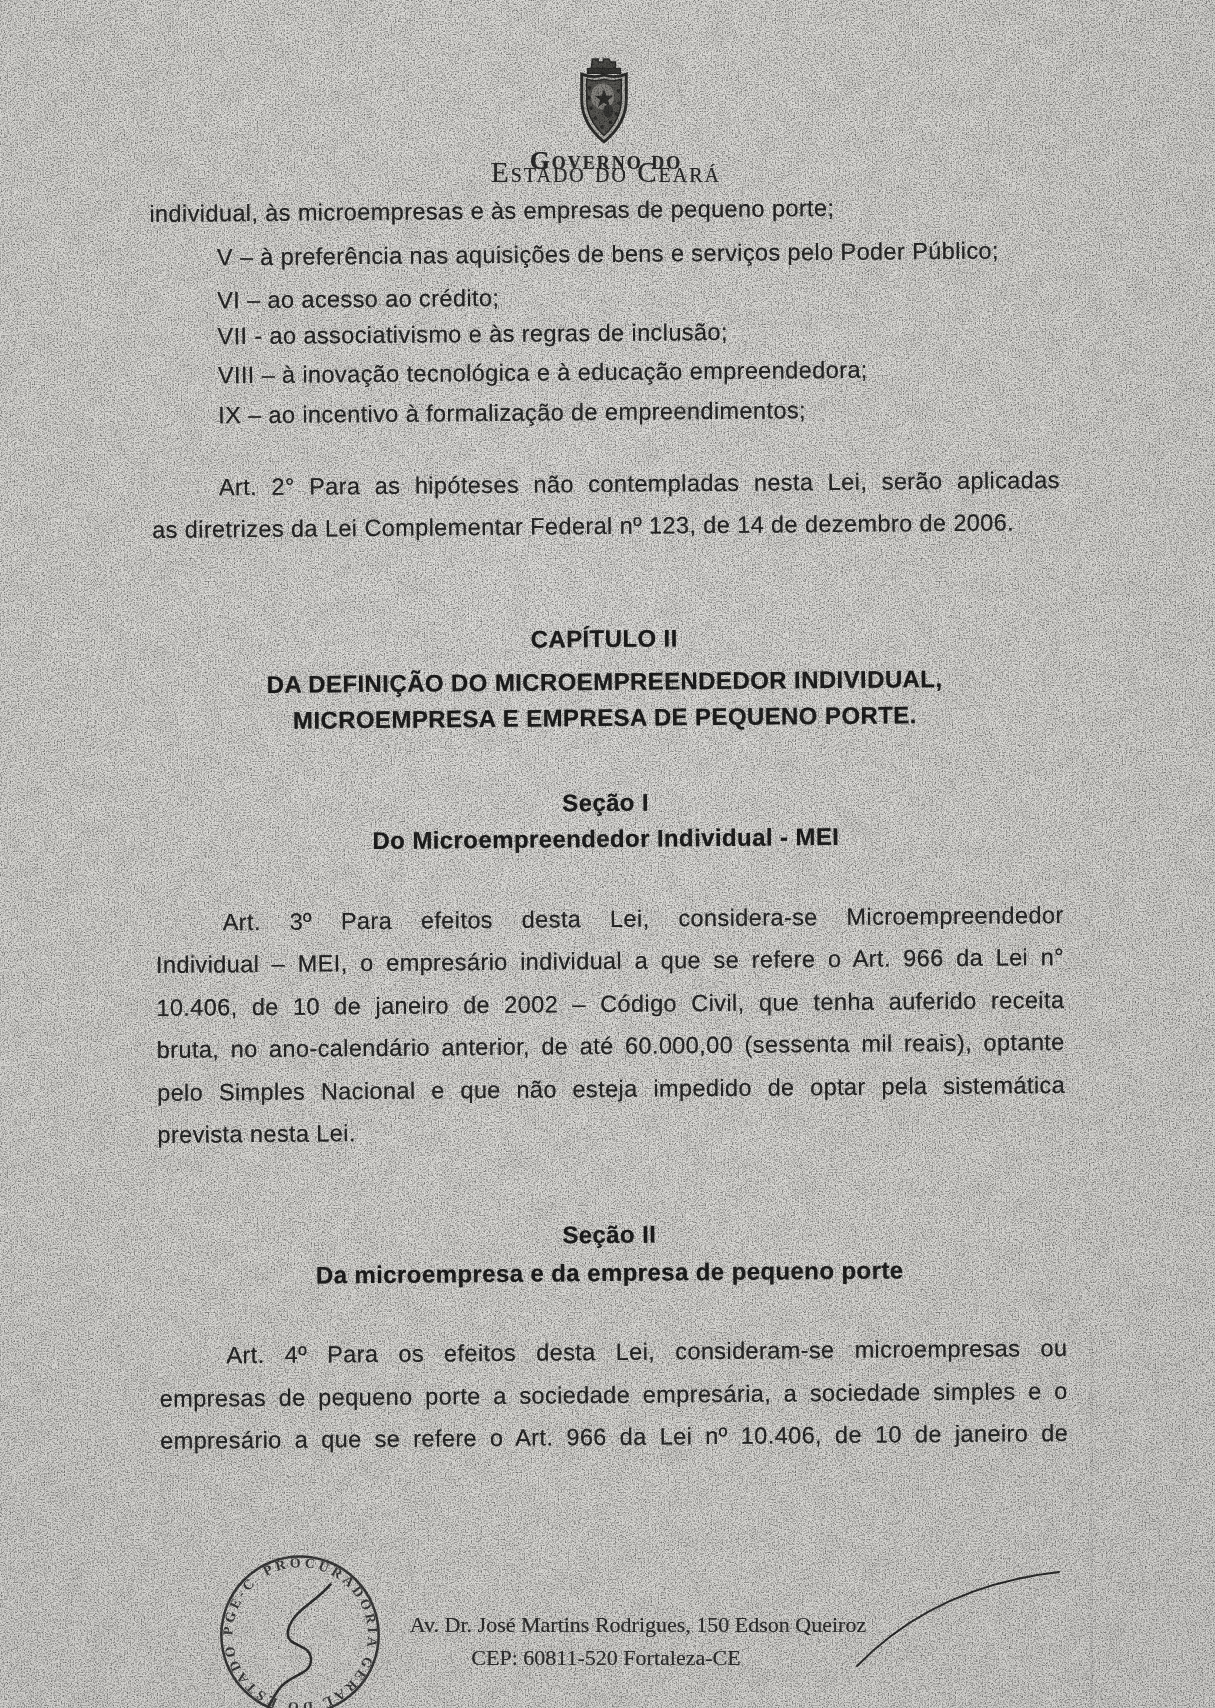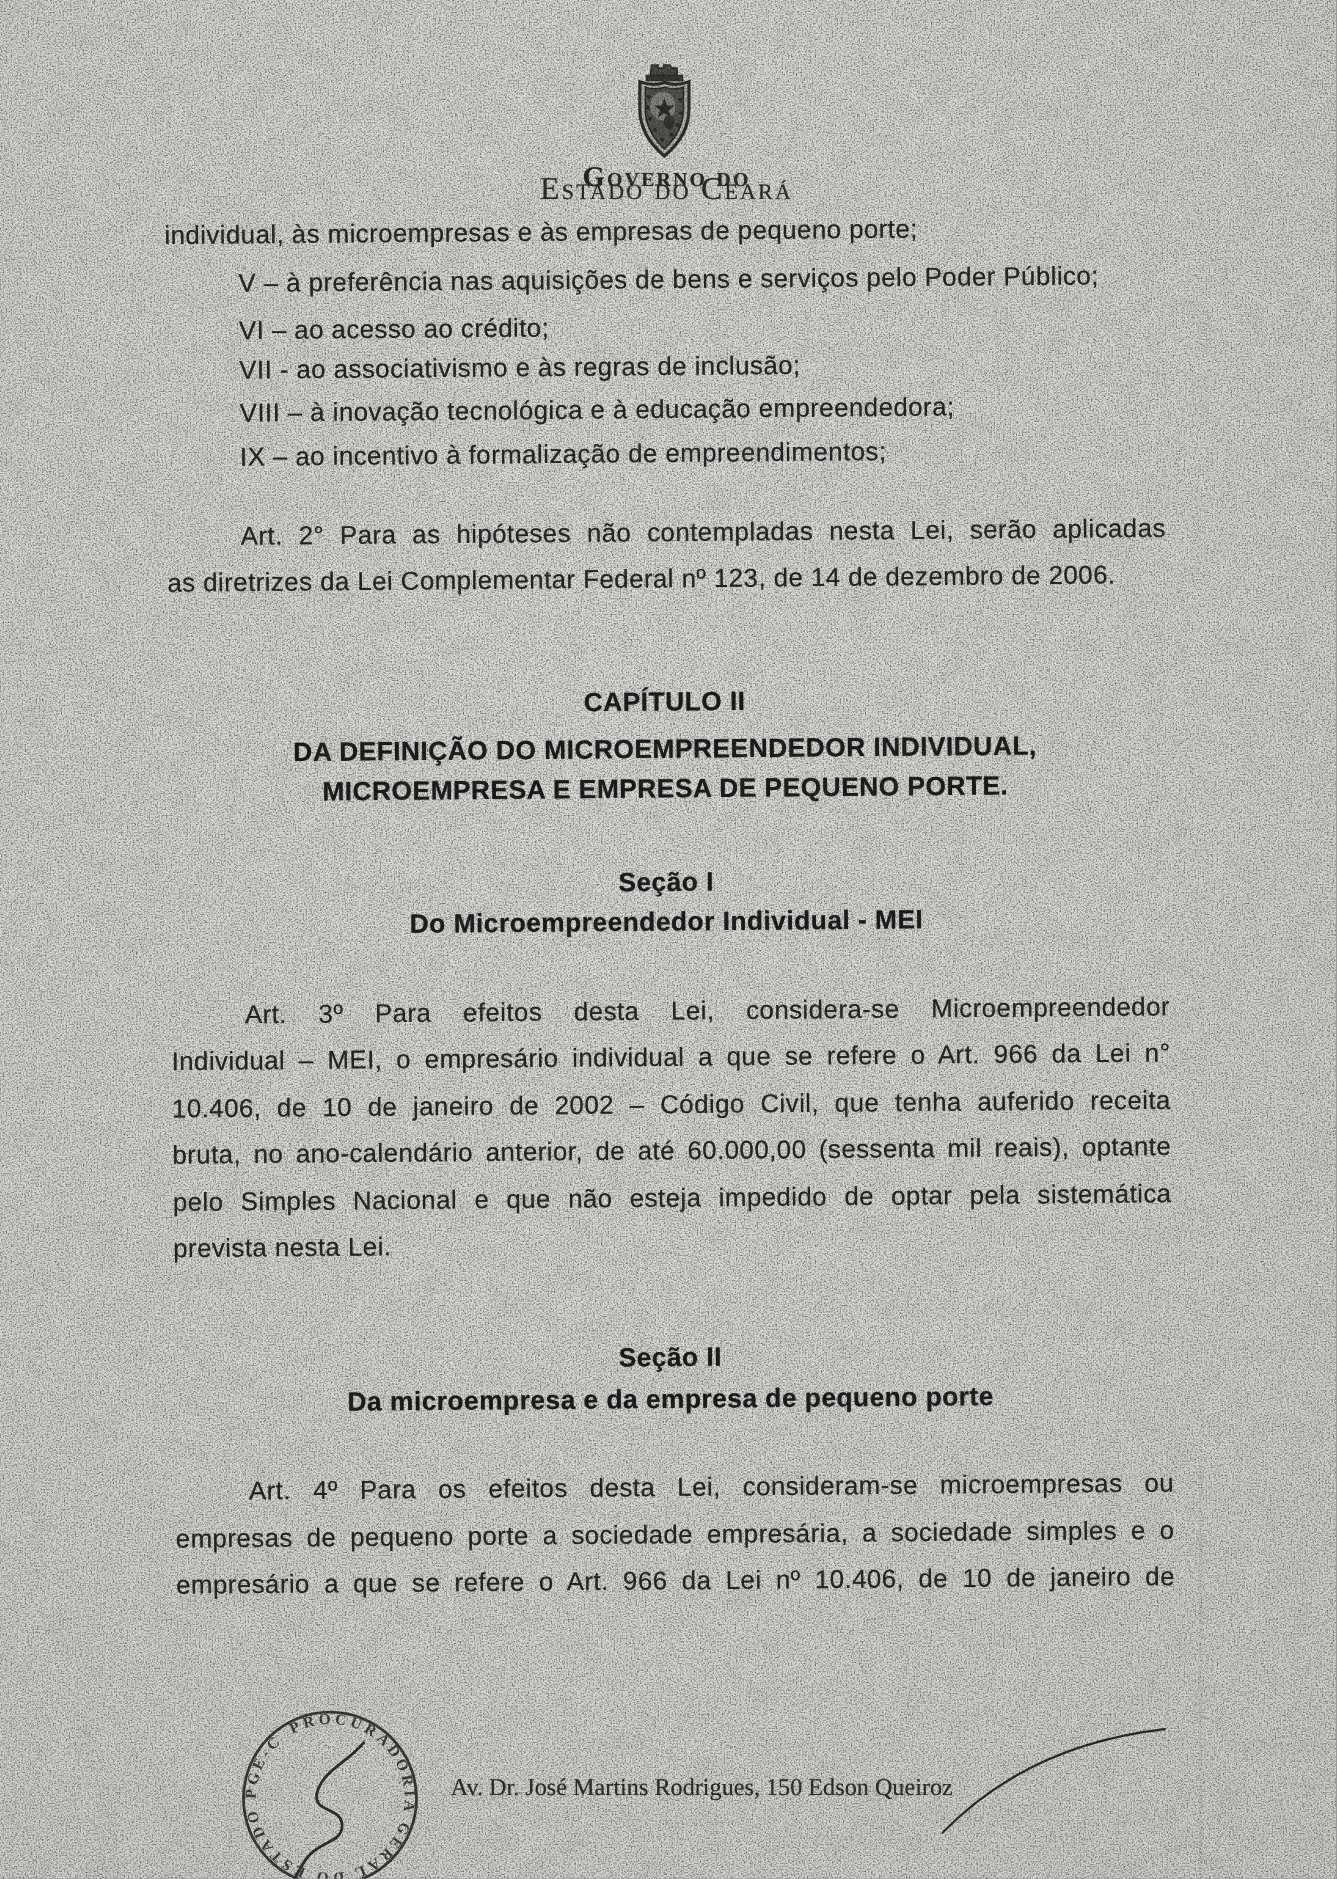--- a/index.html
+++ b/index.html
@@ -104,20 +104,21 @@
 
     <div class="abs cline" style="top:1221px;">Seção II</div>
     <div class="abs cline" style="top:1259px;">Da microempresa e da empresa de pequeno porte</div>
 
     <div class="abs bline jline indent" style="top:1338px;">Art. 4º Para os efeitos desta Lei, consideram-se microempresas ou</div>
     <div class="abs bline jline" style="top:1381px;">empresas de pequeno porte a sociedade empresária, a sociedade simples e o</div>
     <div class="abs bline jline" style="top:1423px;">empresário a que se refere o Art. 966 da Lei nº 10.406, de 10 de janeiro de</div>
   </div>
 
   <div class="abs addr addr1">Av. Dr. José Martins Rodrigues, 150 Edson Queiroz</div>
+  <div class="abs addr addr2">CEP: 60811-520  Fortaleza-CE</div>
 
   <svg class="abs stamp" viewBox="0 0 220 260">
     <circle class="stamp-border" cx="110" cy="110" r="93"></circle>
     <path id="stampTextPath" d="M 70 40.7 A 80 80 0 1 1 64.1 44.5" fill="none"></path>
     <text class="stamp-text">
       <textPath href="#stampTextPath">PROCURADORIA  GERAL  DO  ESTADO    PGE-CE</textPath>
     </text>
     <path class="stamp-signature" d="M 146,50 C 128,72 102,80 96,104 C 91,126 124,118 123,140 C 122,158 98,156 85,174 C 72,192 62,218 48,256"></path>
   </svg>
 

